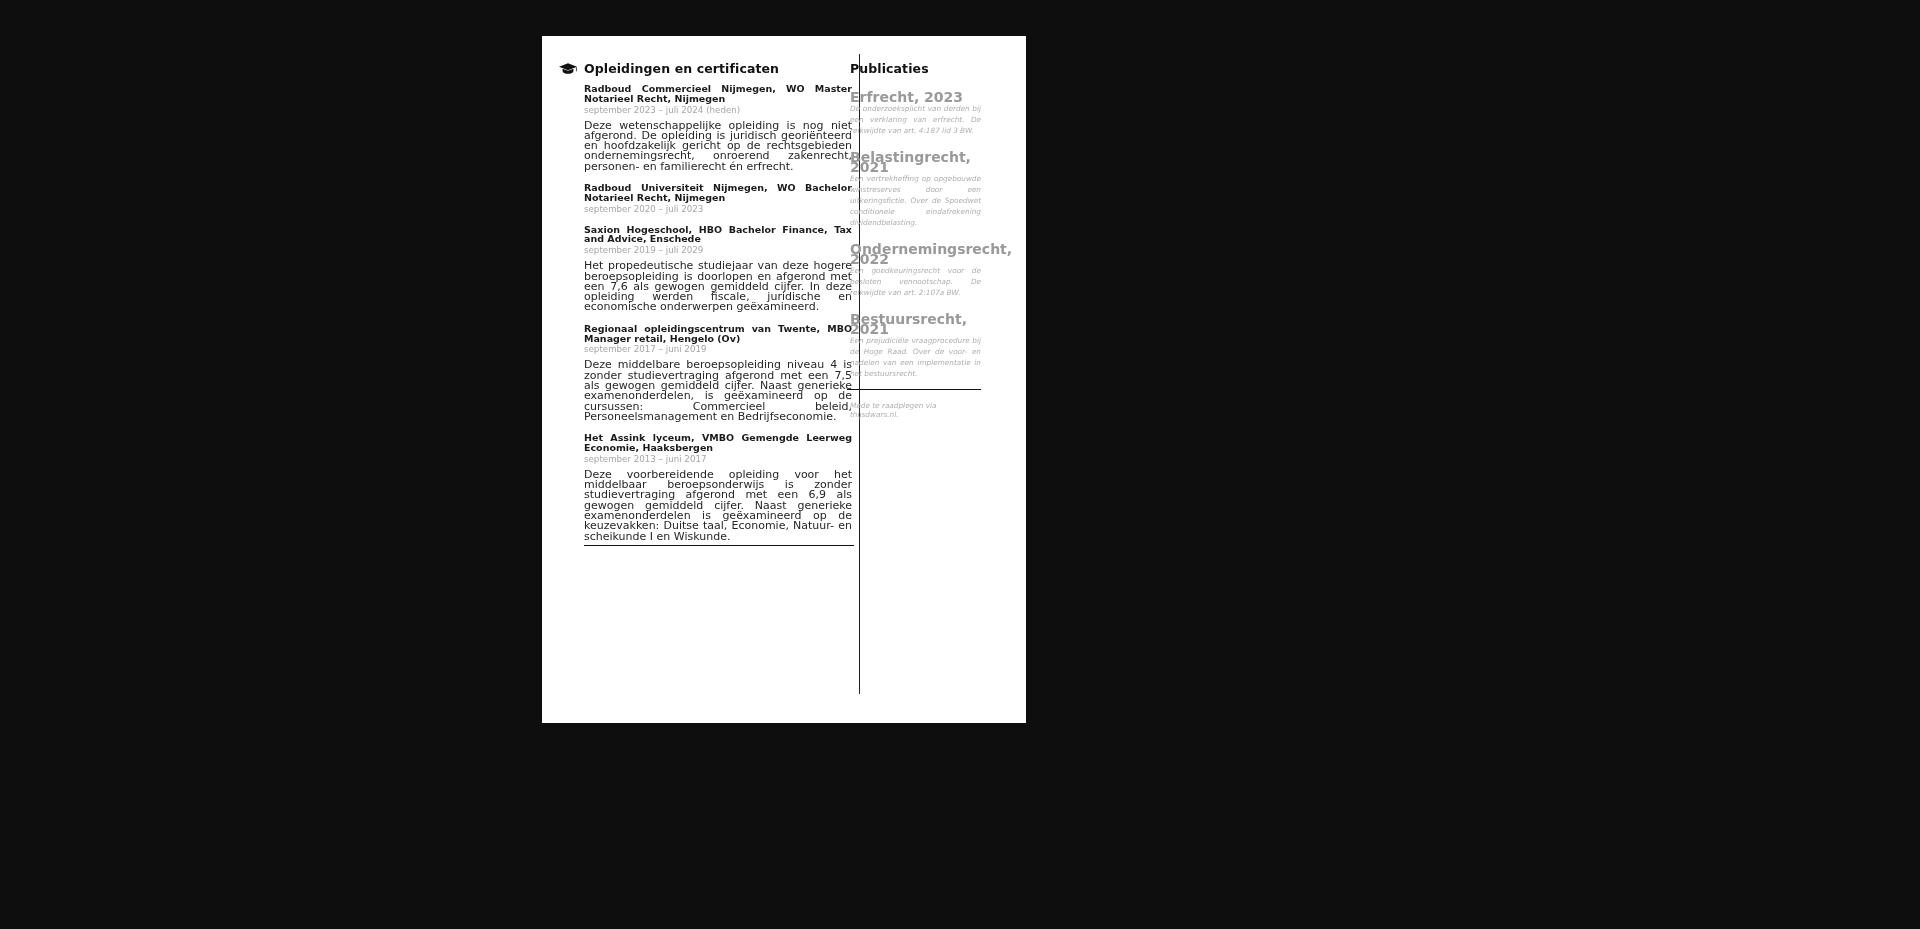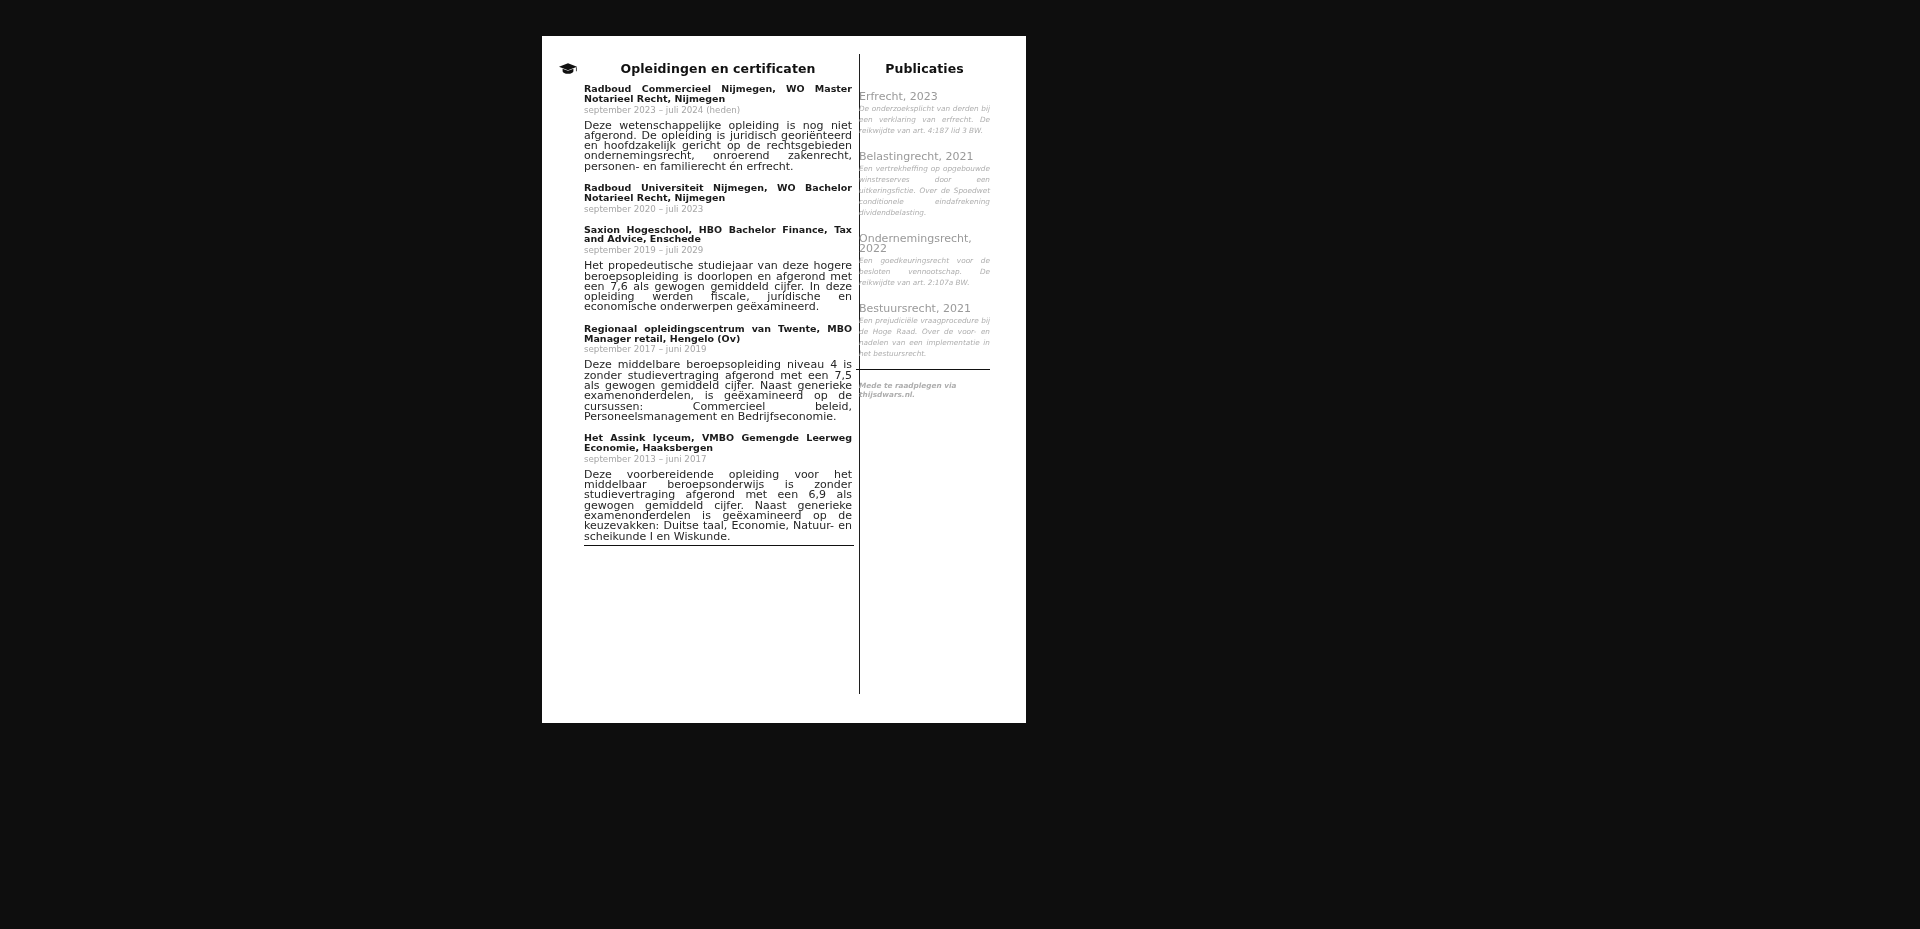--- a/index.html
+++ b/index.html
@@ -14,30 +14,30 @@
   .viewer { position: relative; width: 1920px; height: 929px; }
 
   .page {
     position: absolute;
     left: 542px; top: 36px;
     width: 484px; height: 687px;
     background: #ffffff;
   }
 
   .col-left  { position: absolute; left: 42px;  top: 26px; width: 268px; }
-  .col-right { position: absolute; left: 317px; top: 26px; width: 131px; }
+  .col-right { position: absolute; left: 308px; top: 26px; width: 131px; }
   .column-divider {
     position: absolute; left: 317px; top: 18px;
     width: 1px; height: 640px; background: #1f1f1f;
   }
 
   .section-header { position: relative; margin-bottom: 8px; }
   .section-title {
     font-size: 12.5px; font-weight: bold; color: #111111;
-    line-height: 14px; letter-spacing: 0.1px; text-align: center;
+    line-height: 14px; letter-spacing: 0.1px;
   }
   .cap-icon {
     position: absolute; left: -25px; top: 1px;
     width: 18px; height: 13px;
   }
   .cap-icon svg { display: block; width: 18px; height: 13px; }
 
   .edu-entry { margin-bottom: 11px; }
   .edu-heading {
     font-size: 9.5px; font-weight: bold; color: #1a1a1a;
@@ -52,37 +52,36 @@
     line-height: 10.3px; text-align: justify;
   }
   .rule-left {
     margin-top: -8px;
     width: 270px; height: 0;
     border-top: 1.2px solid #111111;
   }
 
   .pub-entry { margin-bottom: 10px; }
   .pub-heading {
-    font-size: 11px; font-weight: normal; color: #999999;
+    font-size: 14px; font-weight: bold; color: #999999;
     line-height: 10px; margin-bottom: 1px; margin-top: 16px;
   }
   .pub-desc {
     font-size: 7.3px; font-style: italic; color: #aeaeae;
     line-height: 11px; text-align: justify;
   }
   .rule-right {
     margin: 8px 0 0 -3px;
     width: 134px; height: 0;
     border-top: 1.2px solid #111111;
   }
   .pub-footnote {
     margin-top: 12px;
     font-size: 7.3px; font-style: italic; color: #aeaeae;
     line-height: 8.8px;
-    font-weight: bold;
   }
 </style>
 </head>
 <body>
 
 <div class="viewer">
   <div class="page">
 
     <div class="col-left">
       <div class="section-header">

